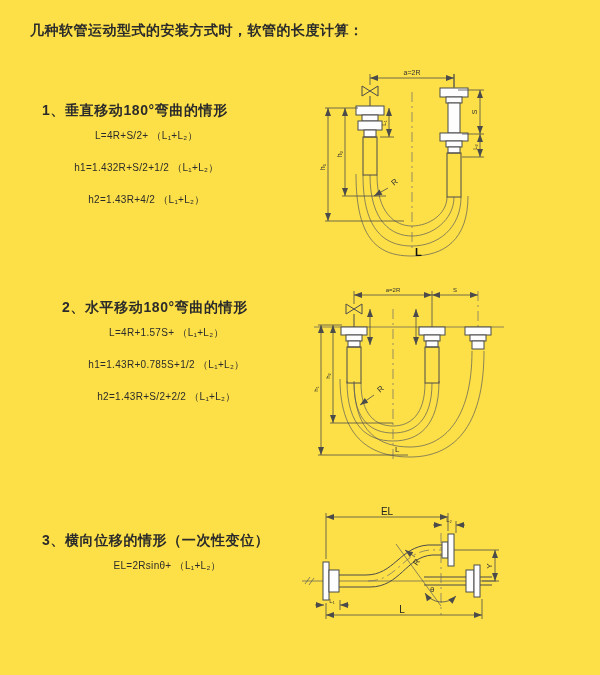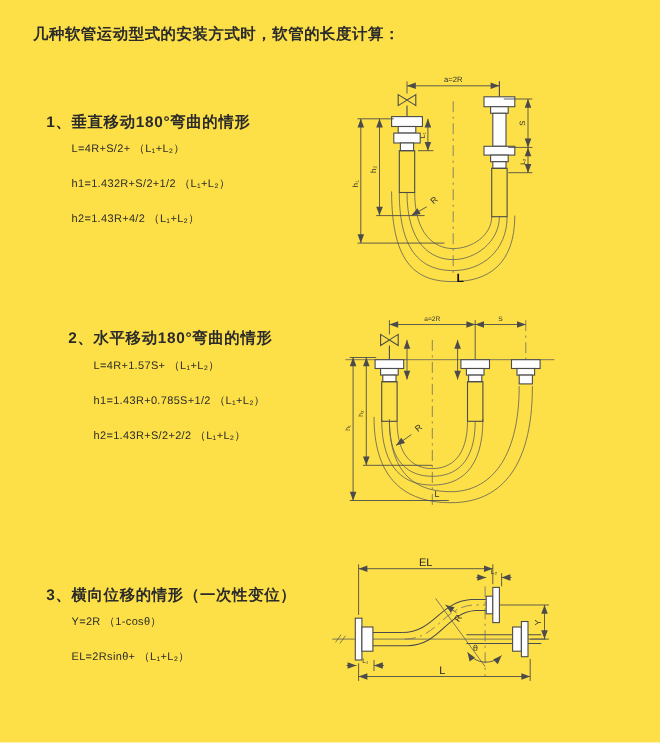--- a/index.html
+++ b/index.html
@@ -7,21 +7,21 @@
     position:relative; width:600px; height:675px;
     background:#fde047; overflow:hidden;
     font-family:"Liberation Sans","DejaVu Sans",sans-serif;
     color:#2b2b2b;
     text-decoration:underline;
   }
   .page-title {
     position:absolute; left:30px; top:22px;
     font-size:14px; font-weight:bold; letter-spacing:.5px; white-space:nowrap;
   }
-  .calc-section { position:absolute; }
+  .calc-section { position:absolute;text-align:center; }
   #sec1 { left:42px; top:102px; }
   #sec2 { left:42px; top:299px;margin-left:20px; }
   #sec3 { left:42px; top:532px; }
   .calc-section .heading { font-size:14px; font-weight:bold; letter-spacing:.6px; white-space:nowrap; }
   .calc-section .formula {
     font-size:10px; padding-left:23px; line-height:32px;
     letter-spacing:.3px; white-space:nowrap;
   }
   .calc-section .formula:first-of-type { margin-top:4px; }
   svg.diagram { position:absolute; }
@@ -223,21 +223,20 @@
     <g>
       <line class="dim" x1="66" y1="114" x2="52" y2="124" marker-end="url(#ae)"></line>
       <text class="lbl" style="font-size:8px" transform="translate(72,112) rotate(-40)">R</text>
     </g>
 
     <text class="lbl" style="font-size:8px" x="87" y="171">L</text>
   </svg>
 
   <section class="calc-section" id="sec3">
     <div class="heading">3、横向位移的情形（一次性变位）</div>
-    <div class="formula">Y=2R （1-cosθ）</div>
     <div class="formula">EL=2Rsinθ+ （L₁+L₂）</div>
   </section>
 
   <svg class="diagram" id="d3" width="304" height="142" viewBox="0 0 304 142">
 
     <g>
       <line class="tn" x1="6" y1="78" x2="200" y2="78"></line>
       <path class="tn" d="M9,81 L14,74 M13,82 L18,75"></path>
     </g>
 

